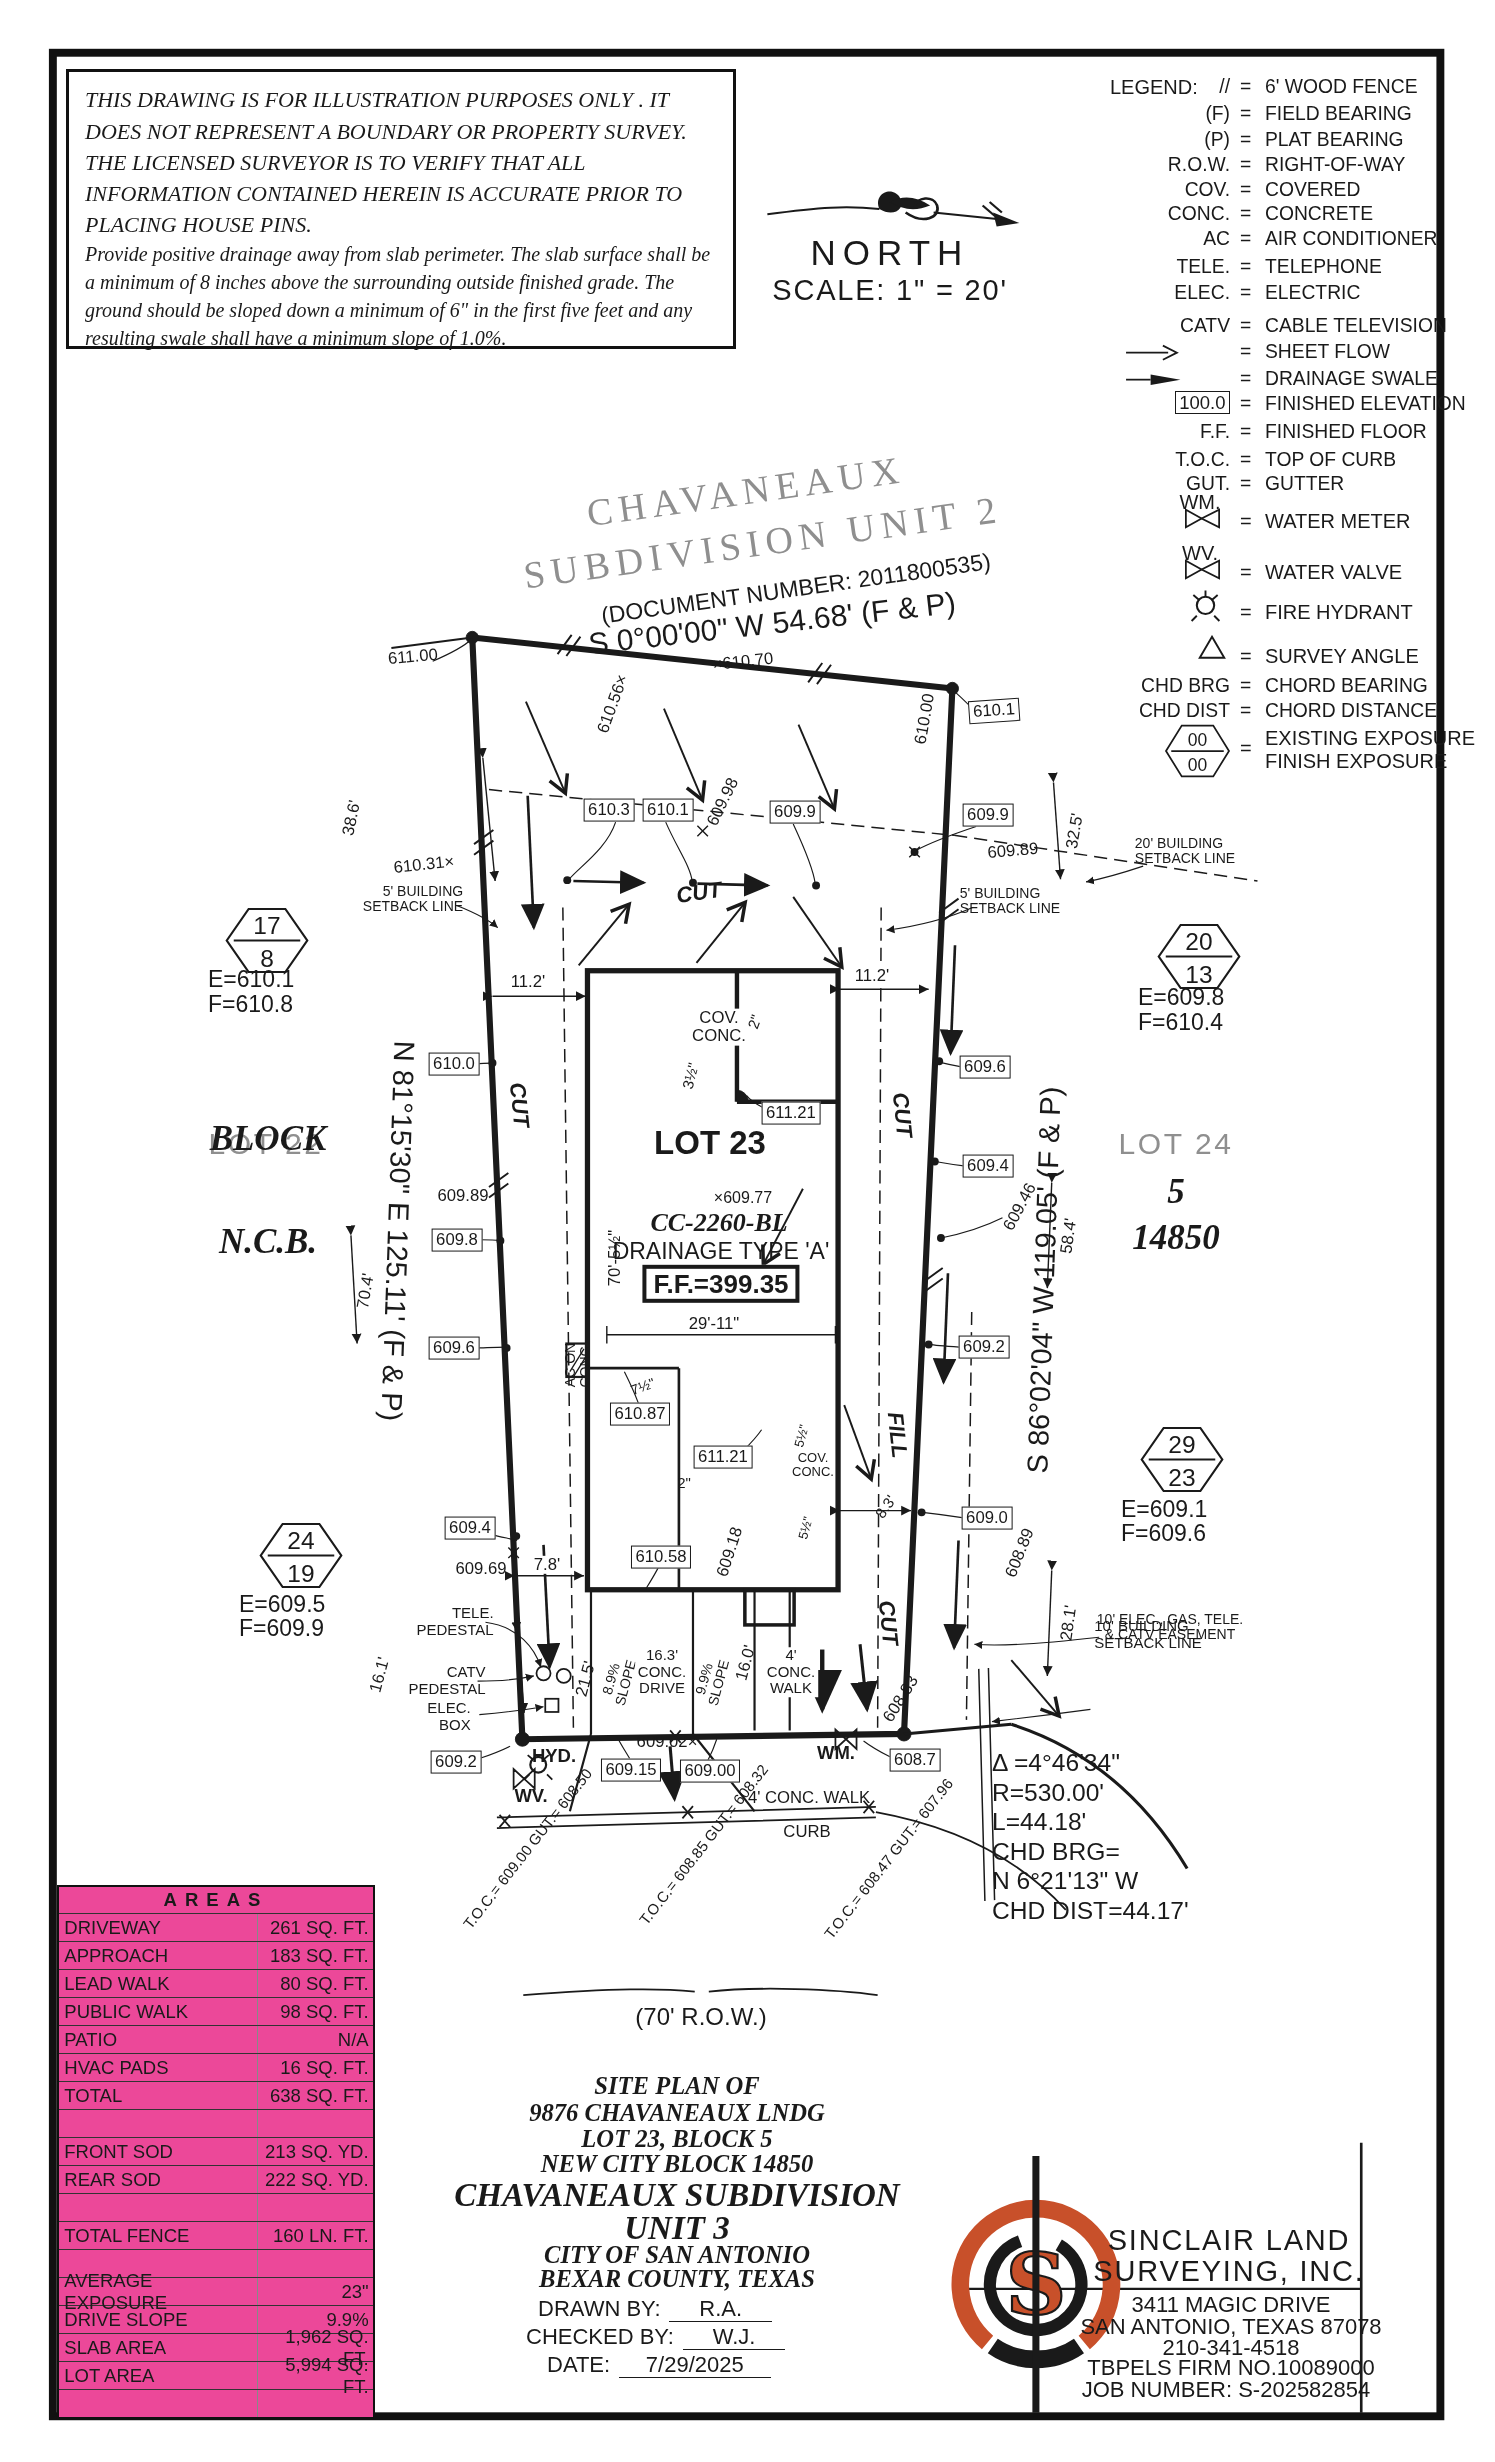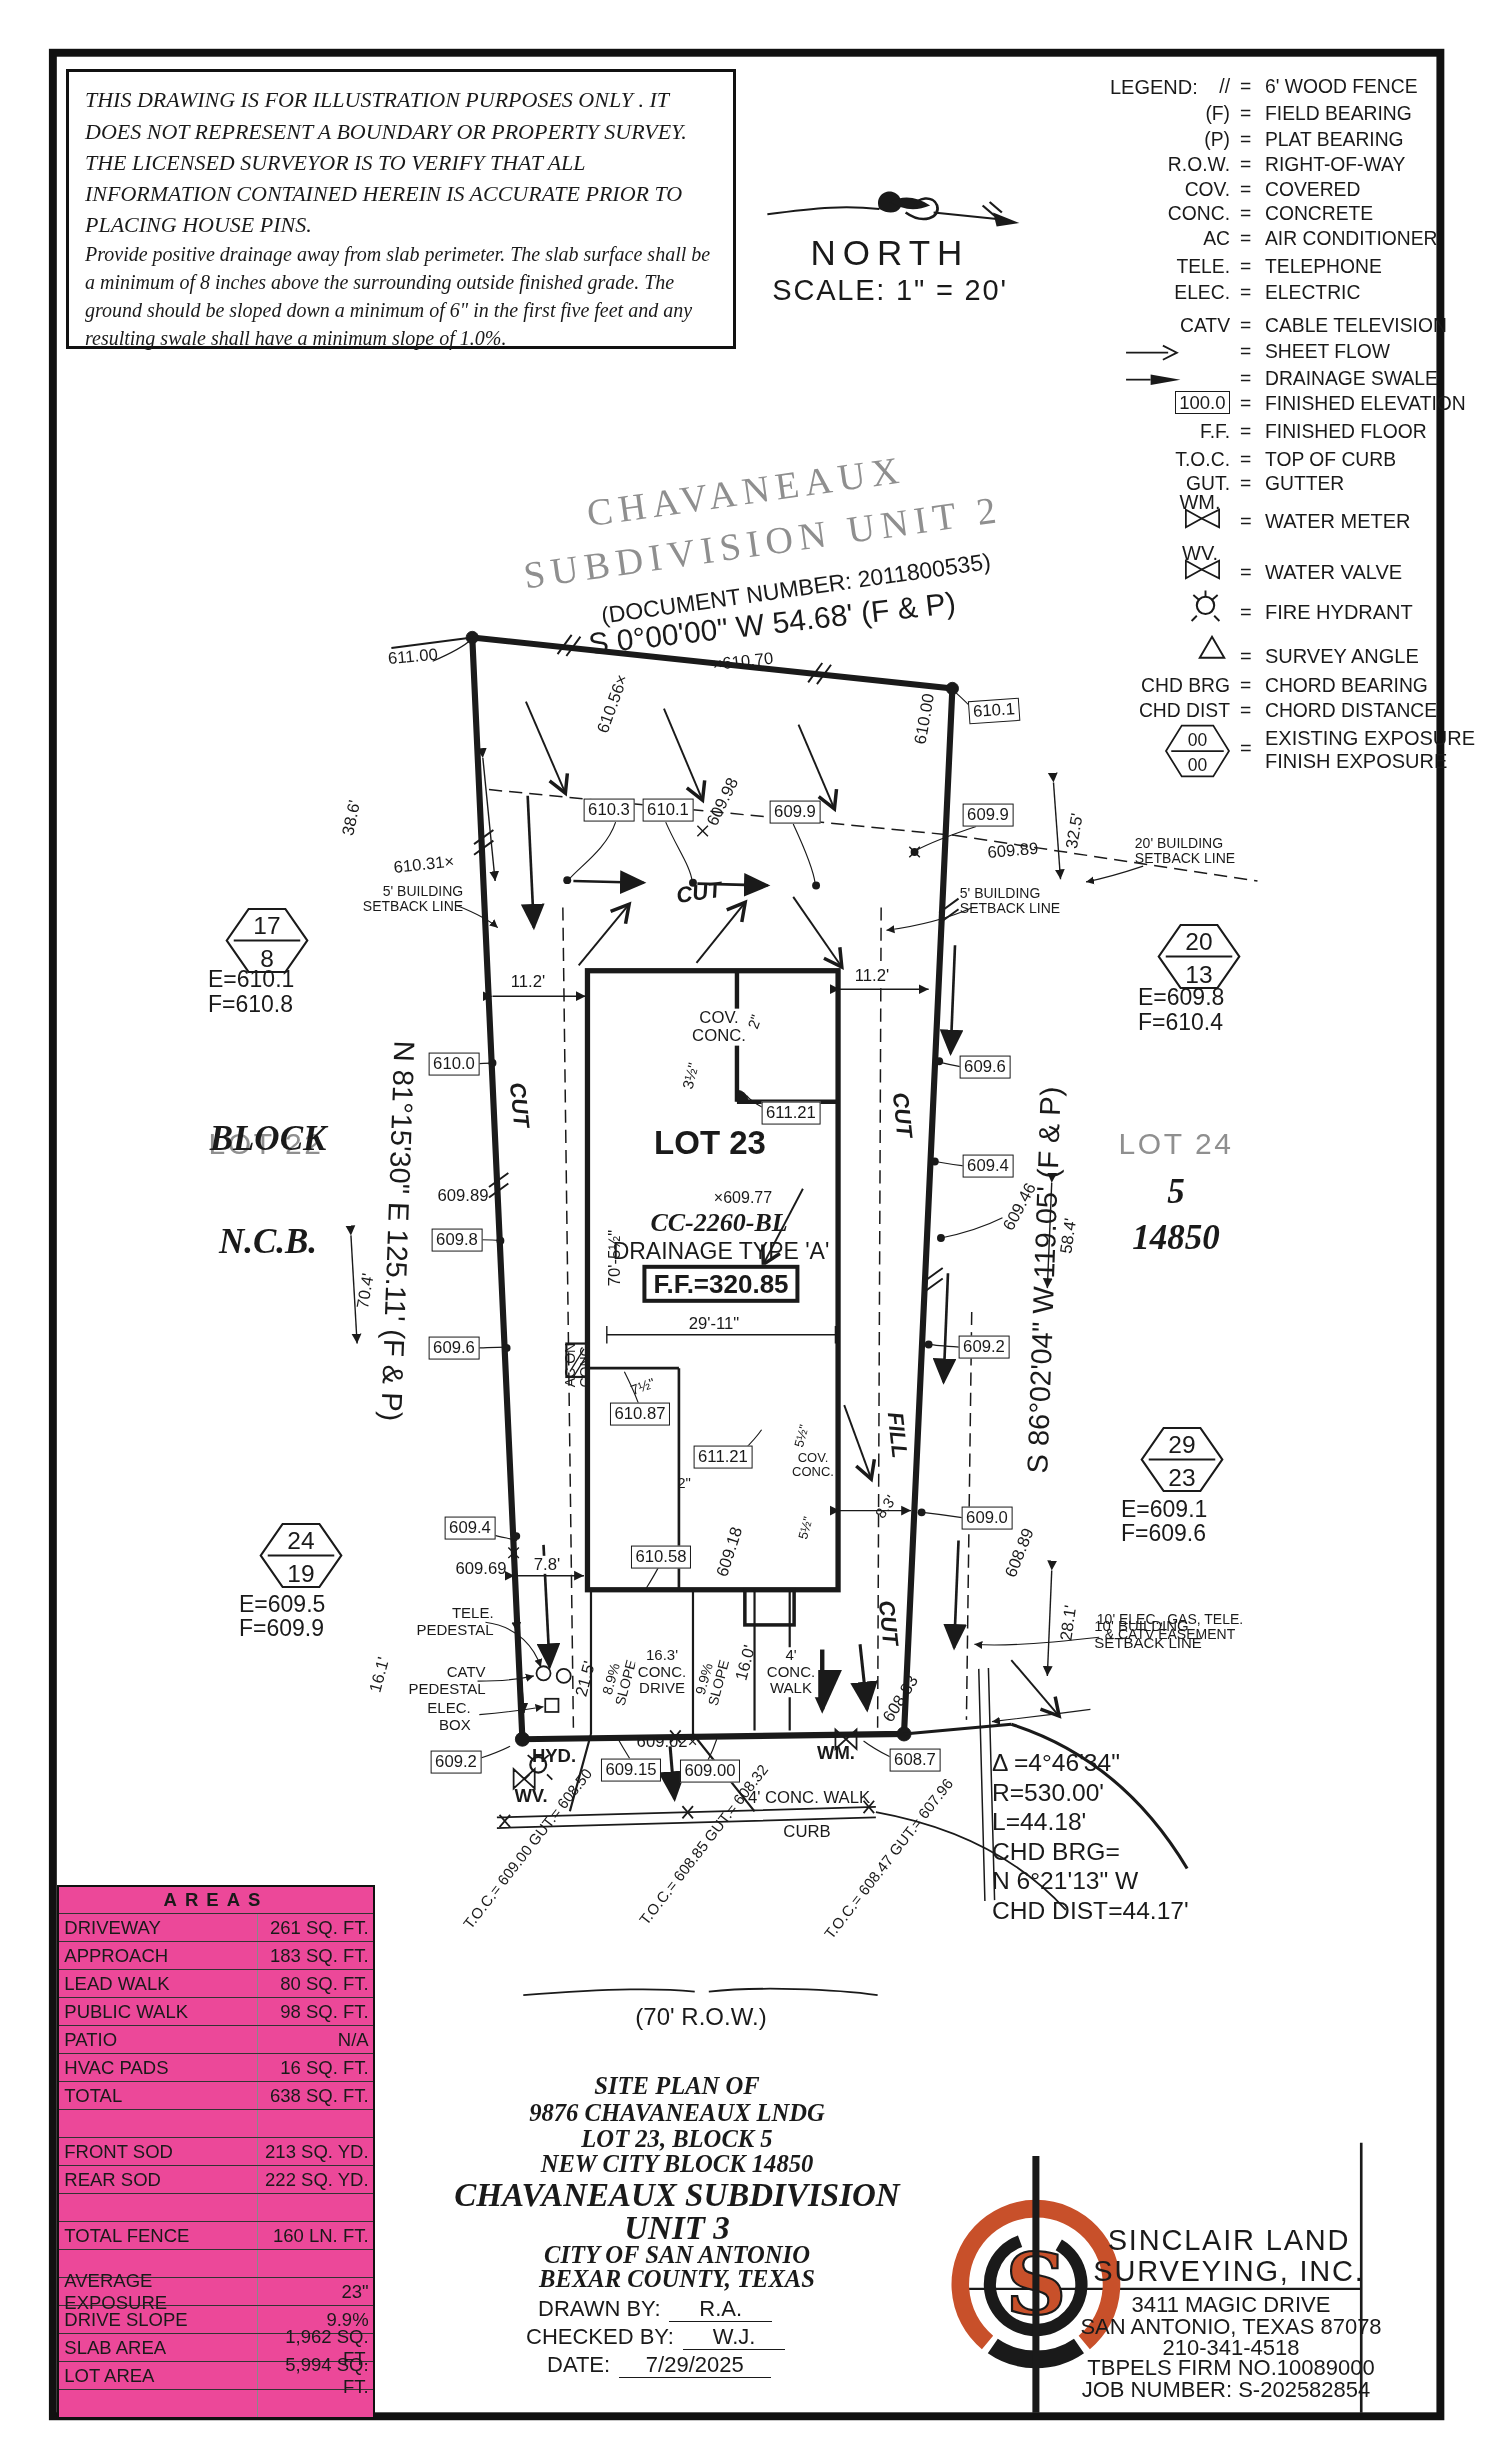--- a/index.html
+++ b/index.html
@@ -471,21 +471,21 @@
 BOX</div>
 <div class="c s19 nw" style="left:380px;top:1675px;transform:translate(-50%,-50%) rotate(-75deg)">16.1'</div>
 <div class="c s19 boxed nw" style="left:456px;top:1762px">609.2</div>
 <div class="c s21 bold nw" style="left:554px;top:1756px">HYD.</div>
 <div class="c s21 bold nw" style="left:531px;top:1796px">WV.</div>
 
 <div class="c s38 bold nw" style="left:710px;top:1143px">LOT 23</div>
 <div class="c s20 nw" style="left:743px;top:1198px">×609.77</div>
 <div class="c s30 si nw" style="left:719px;top:1223px">CC-2260-BL</div>
 <div class="c s26 nw" style="left:721px;top:1252px">DRAINAGE  TYPE  'A'</div>
-<div class="c s30 bigbox nw" style="left:721px;top:1284px">F.F.=320.85</div>
+<div class="c s30 bigbox nw" style="left:721px;top:1284px">F.F.=399.35</div>
 <div class="c s19 bgw" style="left:719px;top:1027px">COV.
 CONC.</div>
 <div class="c s17 nw" style="left:755px;top:1022px;transform:translate(-50%,-50%) rotate(-70deg)">2"</div>
 <div class="c s17 nw" style="left:691px;top:1076px;transform:translate(-50%,-50%) rotate(-75deg)">3½"</div>
 <div class="c s19 boxed nw" style="left:791px;top:1113px">611.21</div>
 <div class="c s19 bgw nw" style="left:714px;top:1324px">29'-11"</div>
 <div class="c s19 nw" style="left:615px;top:1258px;transform:translate(-50%,-50%) rotate(-90deg)">70'-5½"</div>
 <div class="c s16 nw" style="left:643px;top:1387px;transform:translate(-50%,-50%) rotate(-20deg)">7½"</div>
 <div class="c s16" style="left:578px;top:1365px;transform:translate(-50%,-50%) rotate(-90deg)">AC ON
 CONC.</div>

